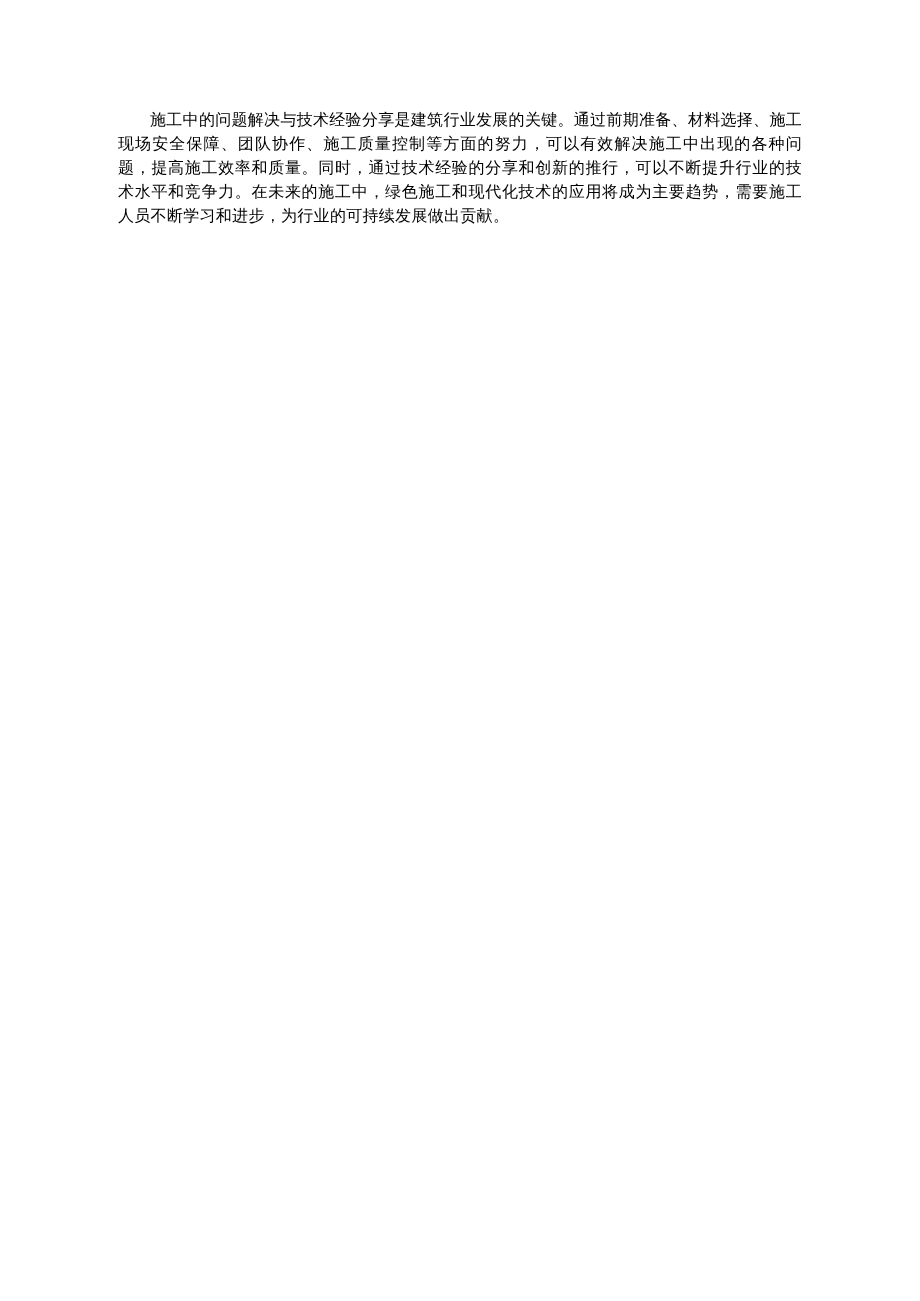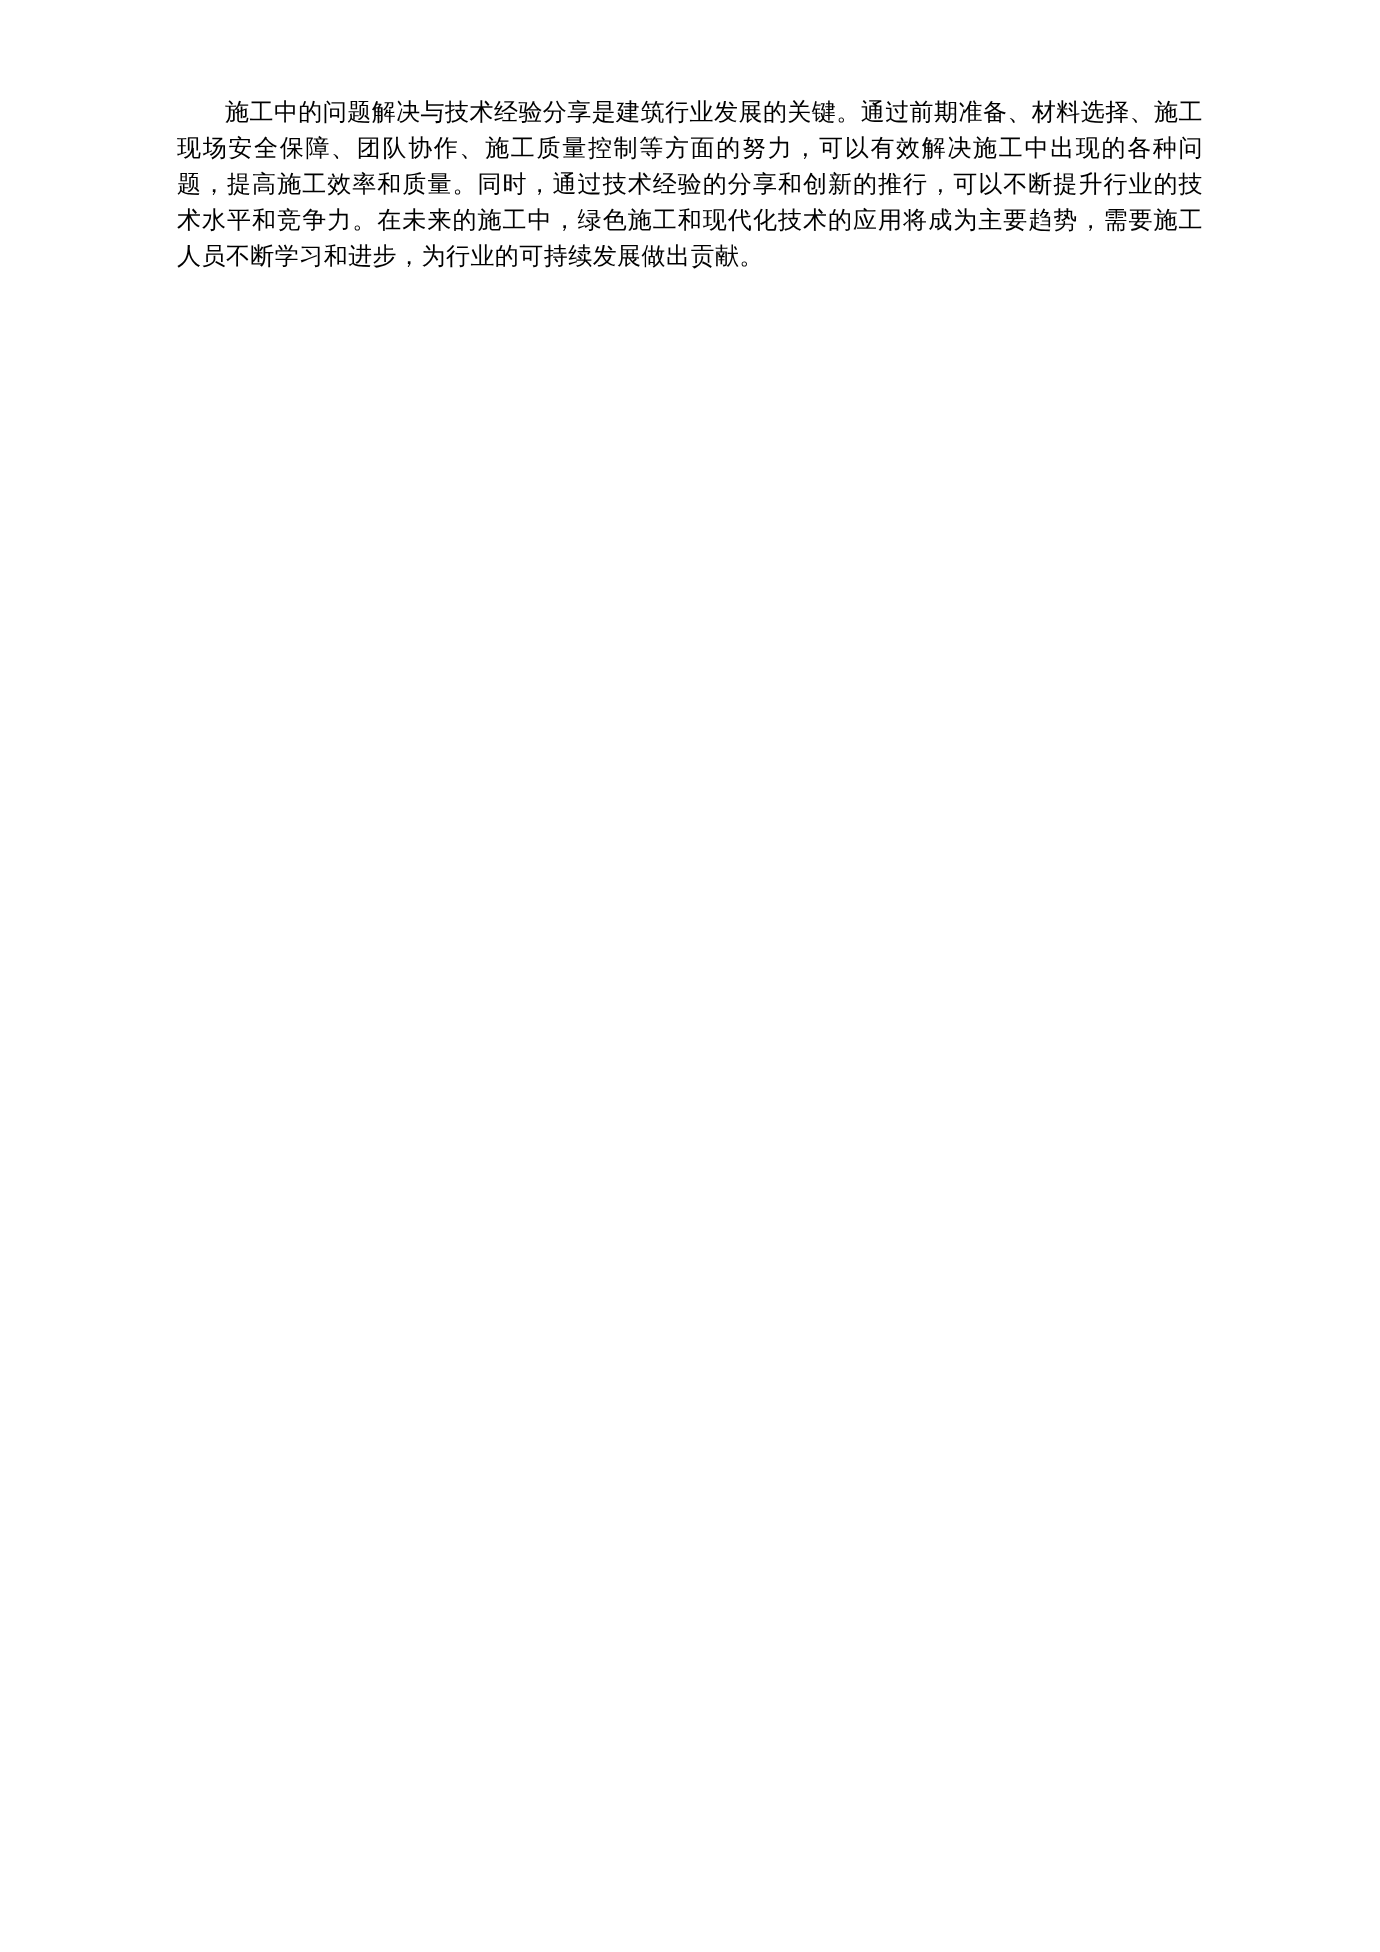--- a/index.html
+++ b/index.html
@@ -8,21 +8,21 @@
       box-sizing: border-box;
     }
     body {
       width: 920px;
       height: 1301px;
       background: #ffffff;
       font-family: "SimSun", "宋体", serif;
       position: relative;
     }
     .page-container {
-      padding: 64px 118px 0 118px;
+      padding: 108px 118px 0 118px;
     }
     .paragraph {
       font-size: 16px;
       line-height: 24px;
       color: #000000;
       text-align: justify;
       text-indent: 2em;
       letter-spacing: 0.3px;
     }
   </style>

